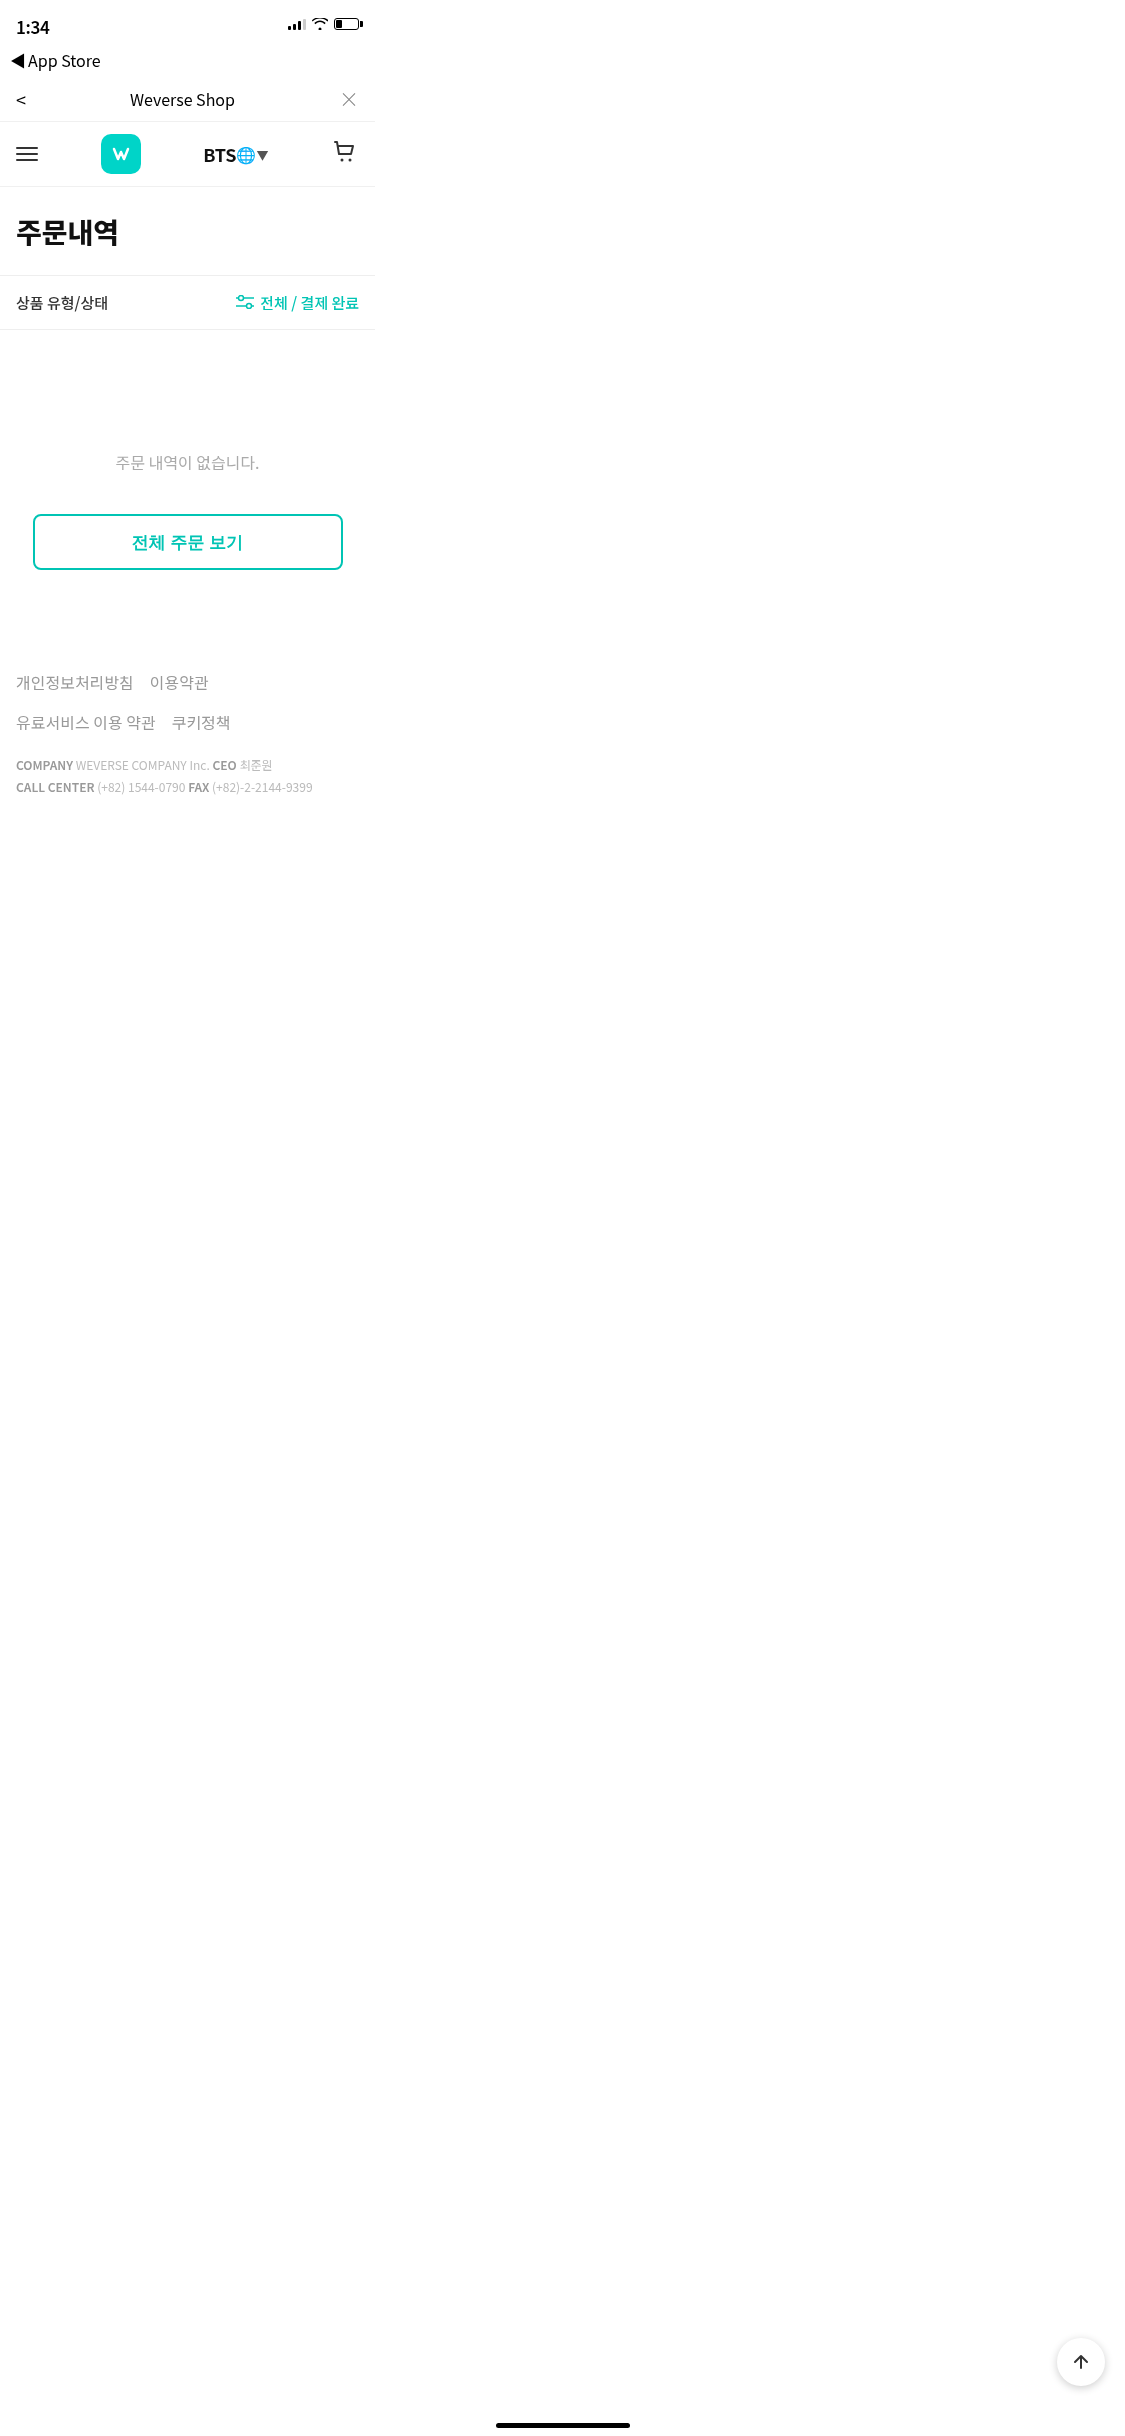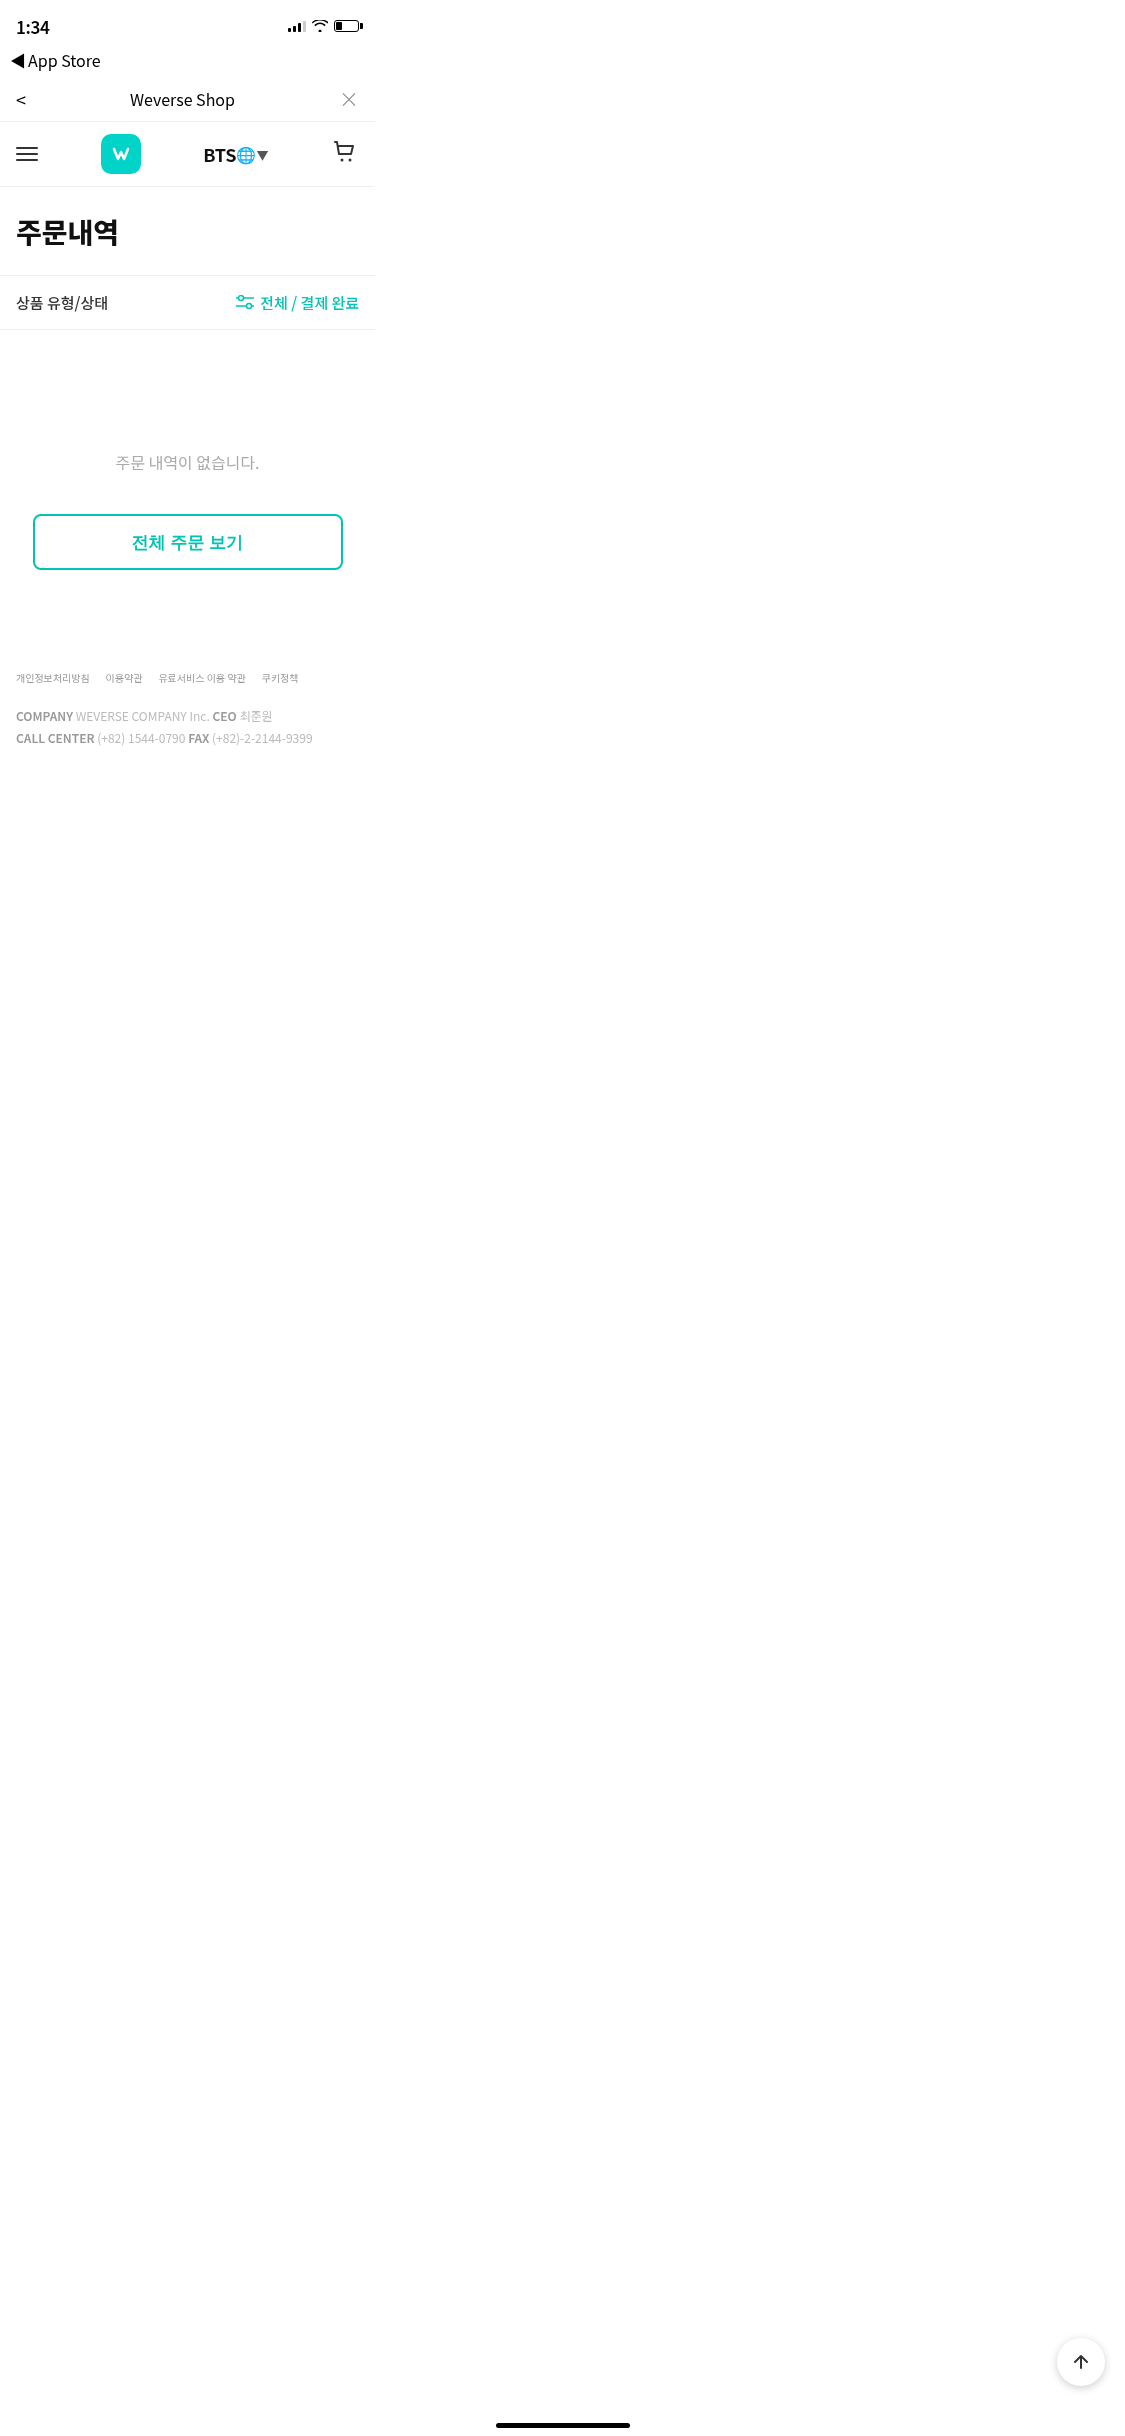--- a/index.html
+++ b/index.html
@@ -11,21 +11,21 @@
       width: 375px;
       min-height: 812px;
       overflow-x: hidden;
       position: relative;
     }
 
     
     .status-bar {
       display: flex;
       justify-content: space-between;
-      align-items: center;
+      align-items: flex-start;
       padding: 14px 16px 6px 16px;
       height: 44px;
     }
 
     .status-time {
       font-size: 17px;
       font-weight: 600;
       color: #000;
       letter-spacing: -0.3px;
     }
@@ -263,21 +263,21 @@
     }
 
     .footer-links {
       display: flex;
       gap: 16px;
       flex-wrap: wrap;
       margin-bottom: 20px;
     }
 
     .footer-link {
-      font-size: 10px;
+      font-size: 16px;
       color: #999;
       cursor: pointer;
     }
 
     .footer-info {
       font-size: 12px;
       color: #bbb;
       line-height: 1.8;
     }
 

